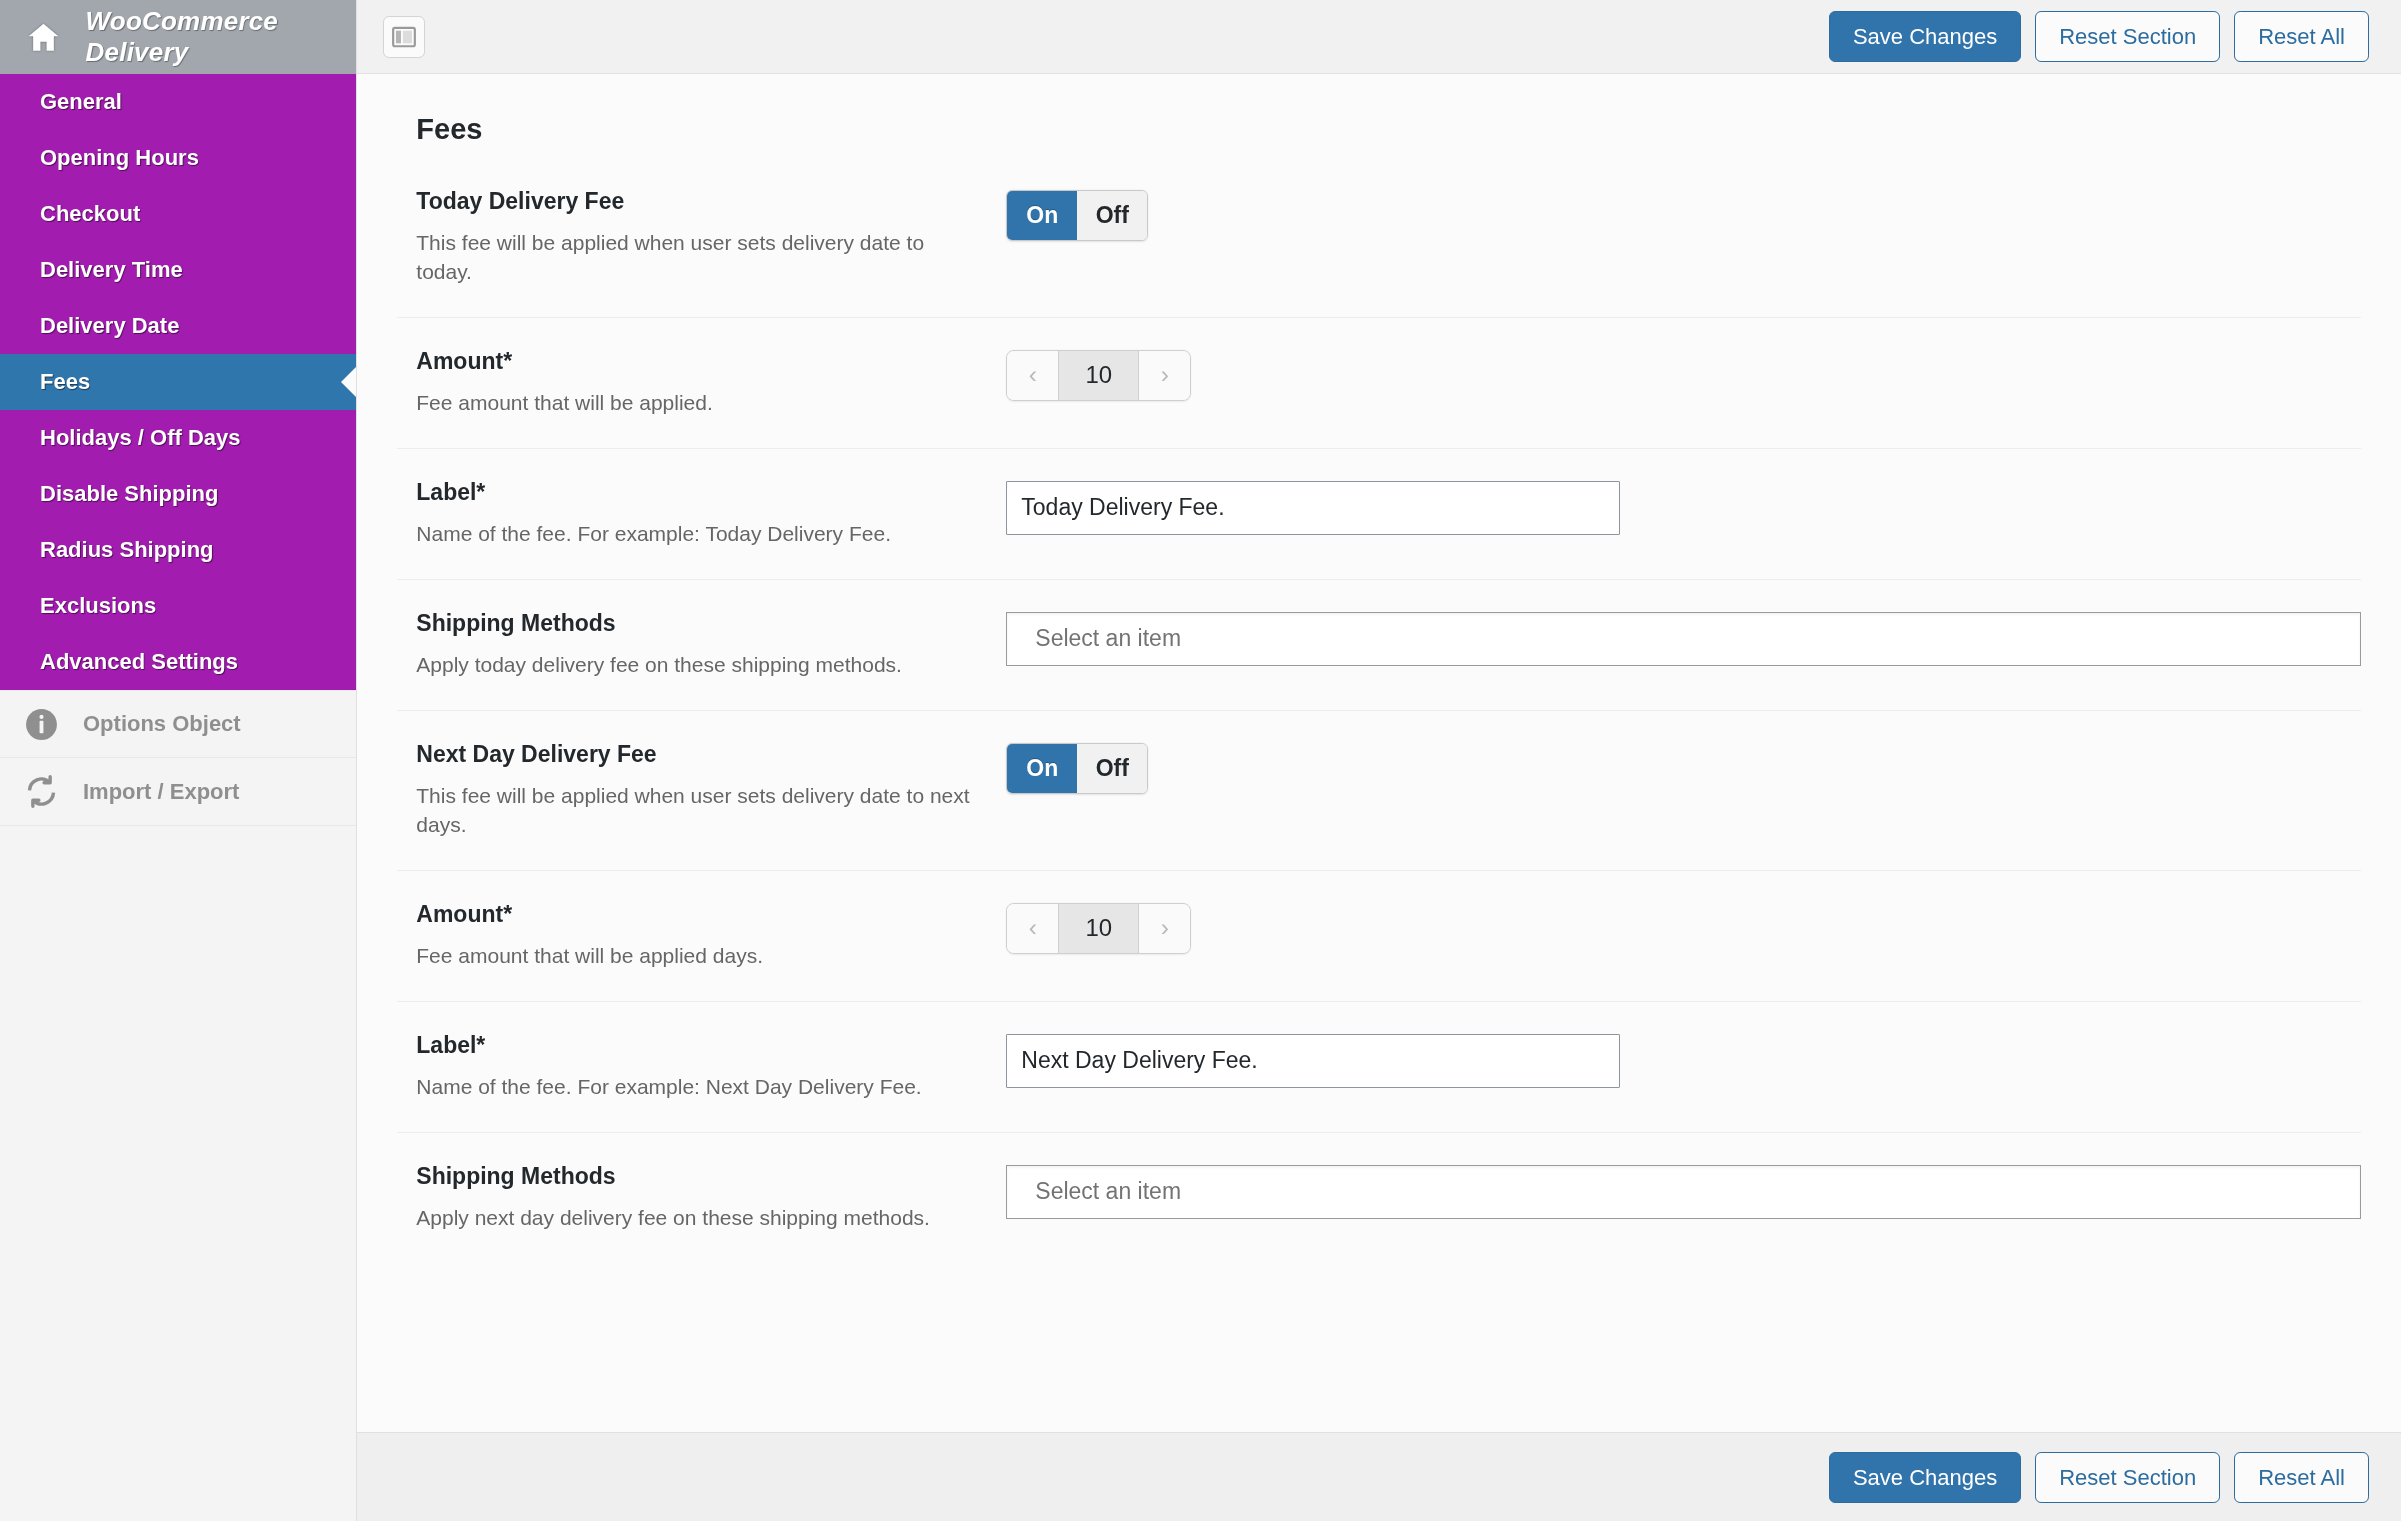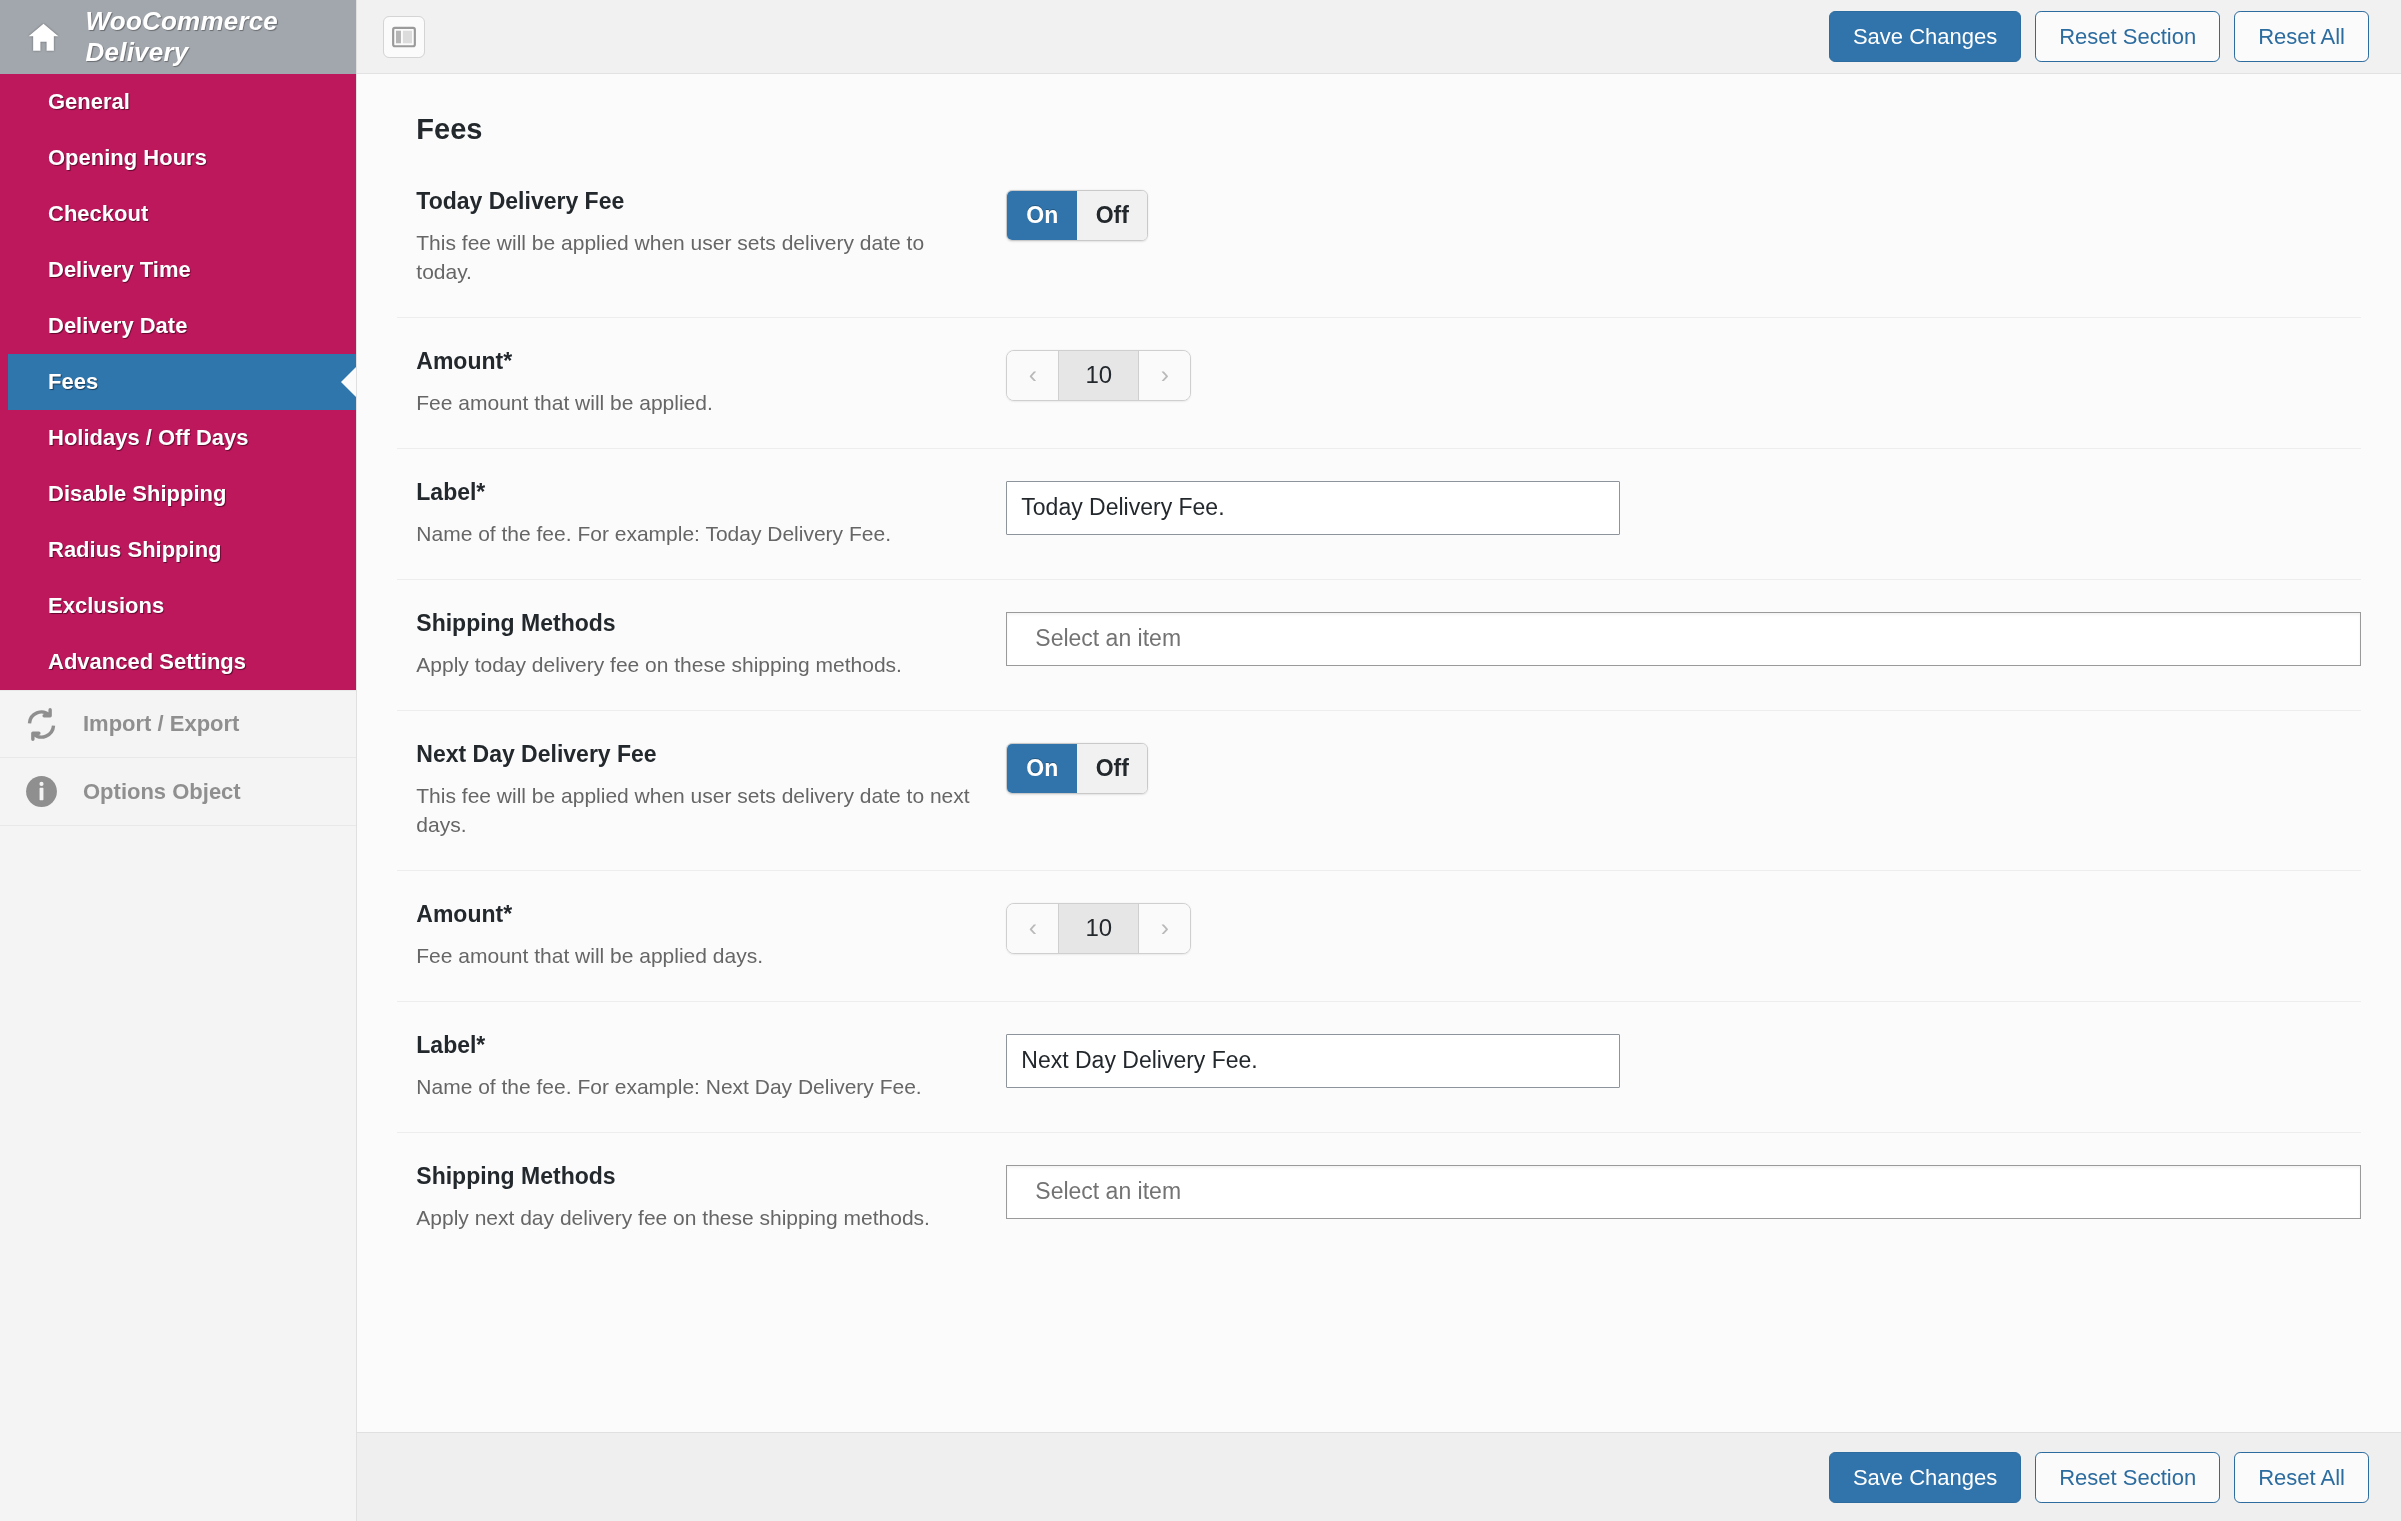--- a/index.html
+++ b/index.html
@@ -42,21 +42,21 @@
   }
   .sidebar-header .title {
     color: #ffffff;
     font-size: 26px;
     font-weight: bold;
     text-shadow: 0.9px 0.9px 0.9px rgba(0,0,0,.35);
     letter-spacing: 0.2px;
   }
   .home-icon { width: 35px; height: 35px; display:block; filter: drop-shadow(0.9px 0.9px 0.9px rgba(0,0,0,.35)); }
 
-  .nav-main { background: #be185d; flex: none; padding-left: 8px; }
+  .nav-main { background: #a21caf; flex: none; }
   .nav-item {
     height: 56px;
     display: flex;
     align-items: center;
     padding-left: 40px;
     color: #ffffff;
     font-size: 22px;
     font-weight: bold;
     text-shadow: 0.9px 0.9px 0.9px rgba(0,0,0,.5);
     cursor: pointer;
@@ -305,38 +305,38 @@
           <span>Exclusions</span>
         </div>
       <div class="nav-item">
           <span>Advanced Settings</span>
         </div>
     </div>
 
     <div class="nav-secondary">
       <div class="nav-sec-item">
         <span>
+          <svg class="sec-icon" viewBox="0 0 24 24" aria-hidden="true">
+            <circle cx="12" cy="12" r="10" fill="#8f8f8f"></circle>
+            <circle cx="12" cy="7.1" r="1.35" fill="#f4f4f4"></circle>
+            <rect x="10.75" y="9.6" width="2.5" height="8.0" rx="0.4" fill="#f4f4f4"></rect>
+          </svg>
+        </span>
+        <span>Options Object</span>
+      </div>
+      <div class="nav-sec-item">
+        <span>
           <svg class="sec-icon" viewBox="0 0 24 24" fill="none" stroke="#8f8f8f" stroke-width="2.2" aria-hidden="true">
             <path d="M4.2 11.2a7.8 7.8 0 0 1 13.0-5.3"></path>
             <path d="M19.8 12.8a7.8 7.8 0 0 1-13.0 5.3"></path>
             <path d="M17.6 2.4v3.9h-3.9" stroke-linecap="round" stroke-linejoin="round"></path>
             <path d="M6.4 21.6v-3.9h3.9" stroke-linecap="round" stroke-linejoin="round"></path>
           </svg>
         </span>
         <span>Import / Export</span>
-      </div>
-      <div class="nav-sec-item">
-        <span>
-          <svg class="sec-icon" viewBox="0 0 24 24" aria-hidden="true">
-            <circle cx="12" cy="12" r="10" fill="#8f8f8f"></circle>
-            <circle cx="12" cy="7.1" r="1.35" fill="#f4f4f4"></circle>
-            <rect x="10.75" y="9.6" width="2.5" height="8.0" rx="0.4" fill="#f4f4f4"></rect>
-          </svg>
-        </span>
-        <span>Options Object</span>
       </div>
     </div>
 
     <div class="sidebar-fill"></div>
   </div>
 
   <div class="right">
 
     <div class="toolbar">
       <div class="layout-btn">

